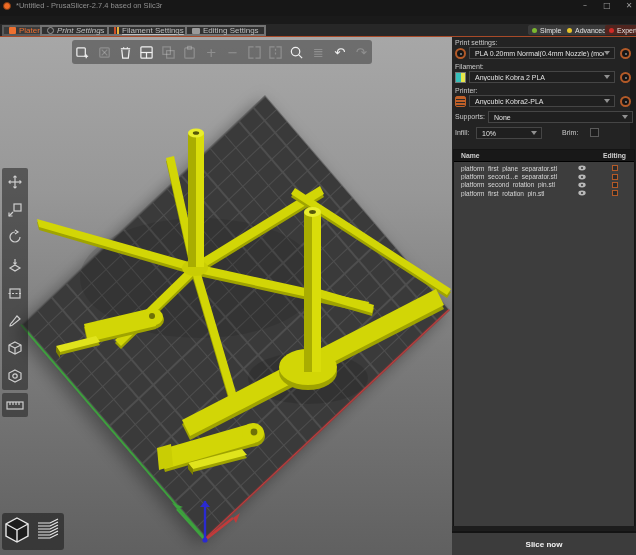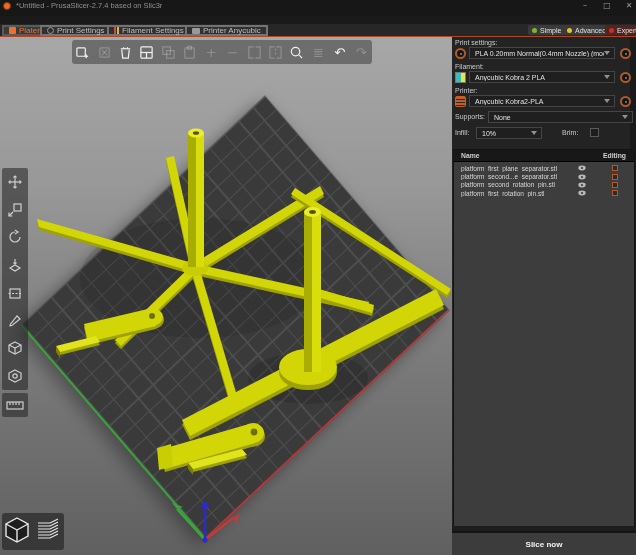--- a/index.html
+++ b/index.html
@@ -95,34 +95,34 @@
     <div class="abs winbtn" style="left:598px;">□</div>
     <div class="abs winbtn" style="left:620px;">✕</div>
   </div>
 
 
   <div class="abs tabbar">
     <div class="tab sel" style="left:2px;">
       <span style="width:7px;height:7px;background:#ee7030;border-radius:1px;"></span>
       <span>Plater</span>
     </div>
-    <div class="tab" style="left:40px;">
+    <div class="tab" style="left:40px;font-style:italic;">
       <span style="width:7px;height:7px;border:1.5px solid #9a9a9a;border-radius:50%;box-sizing:border-box;"></span>
       <span>Print Settings</span>
     </div>
-    <div class="tab" style="left:107px;">
+    <div class="tab" style="left:107px;text-decoration:underline;">
       <span style="display:inline-flex;gap:1px;">
         <span style="width:2px;height:7px;background:#d0502a;"></span>
           <span style="width:2px;height:7px;background:#e8b03a;"></span>
       </span>
       <span>Filament Settings</span>
     </div>
     <div class="tab" style="left:185px;">
       <span style="width:8px;height:6px;background:#9a9a9a;border-radius:1px;"></span>
-      <span>Printer Anycubic</span>
+      <span>Editing Settings</span>
     </div>
     <div class="mode-pill" style="left:528px;">
       <span class="dot" style="background:#7cb82f;"></span>
       <span>Simple</span>
     </div>
     <div class="mode-pill" style="left:563px;">
       <span class="dot" style="background:#e3c229;"></span>
       <span>Advanced</span>
     </div>
     <div class="mode-pill expert" style="left:605px;">

